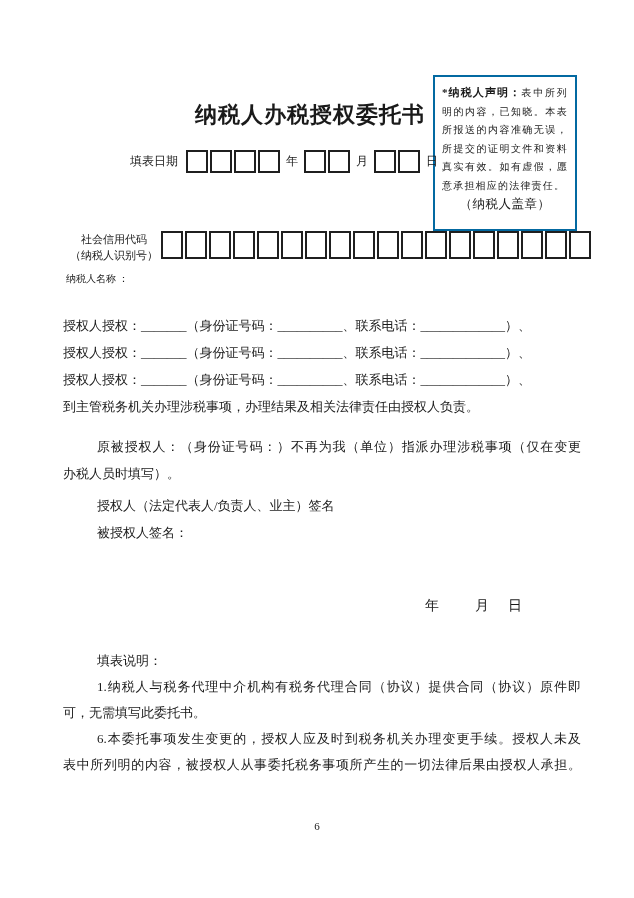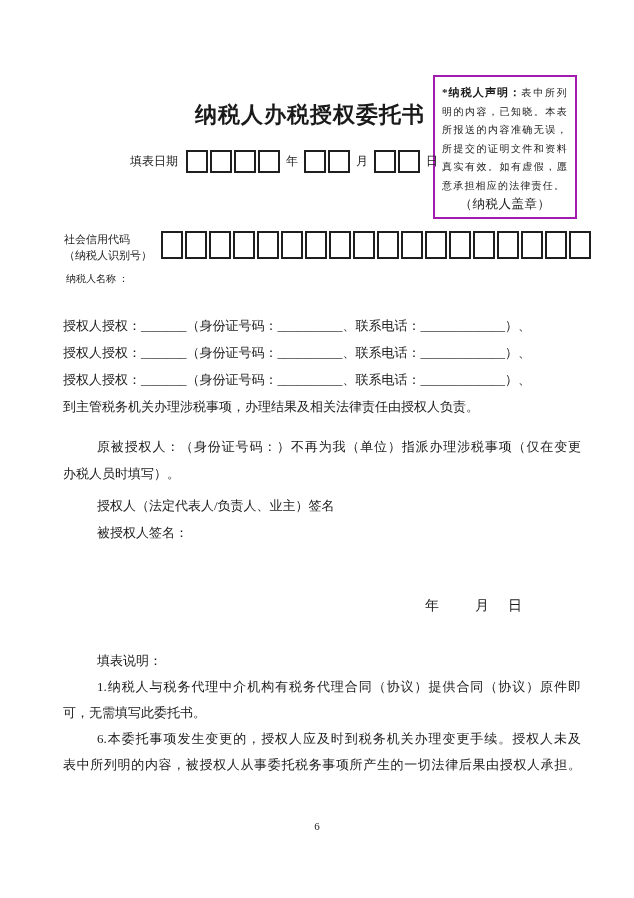--- a/index.html
+++ b/index.html
@@ -19,22 +19,22 @@
     text-align: center;
     font-size: 22px;
     font-weight: bold;
     letter-spacing: 1px;
   }
   
   .decl-box {
     position: absolute;
     left: 433px; top: 75px;
     width: 144px; min-height: 135px;
-    border: 2px solid #a21caf;
-    padding: 6px 7px 4px 7px;
+    border: 2px solid #0369a1;
+    padding: 6px 7px 16px 7px;
   }
   .decl-text {
     font-size: 10px;
     line-height: 18.5px;
     letter-spacing: 1.2px;
     text-align: justify;
   }
   .decl-text b { font-size: 11px; letter-spacing: 0.5px; }
   .decl-stamp {
     margin-top: 1px;
@@ -58,21 +58,21 @@
     background: #fff;
     border: 2px solid #1f1f1f;
   }
   .date-boxes .sq { width: 22px; height: 23px; }
   .code-boxes .sq { width: 22px; height: 28px; }
   
   .code-label {
     position: absolute;
     left: 64px; top: 231px;
     width: 100px;
-    text-align: left;
+    text-align: center;
     font-size: 11px;
     line-height: 16px;
   }
   .code-boxes {
     position: absolute;
     left: 161px; top: 231px;
     display: flex; gap: 2px;
   }
   .name-line {
     position: absolute;

